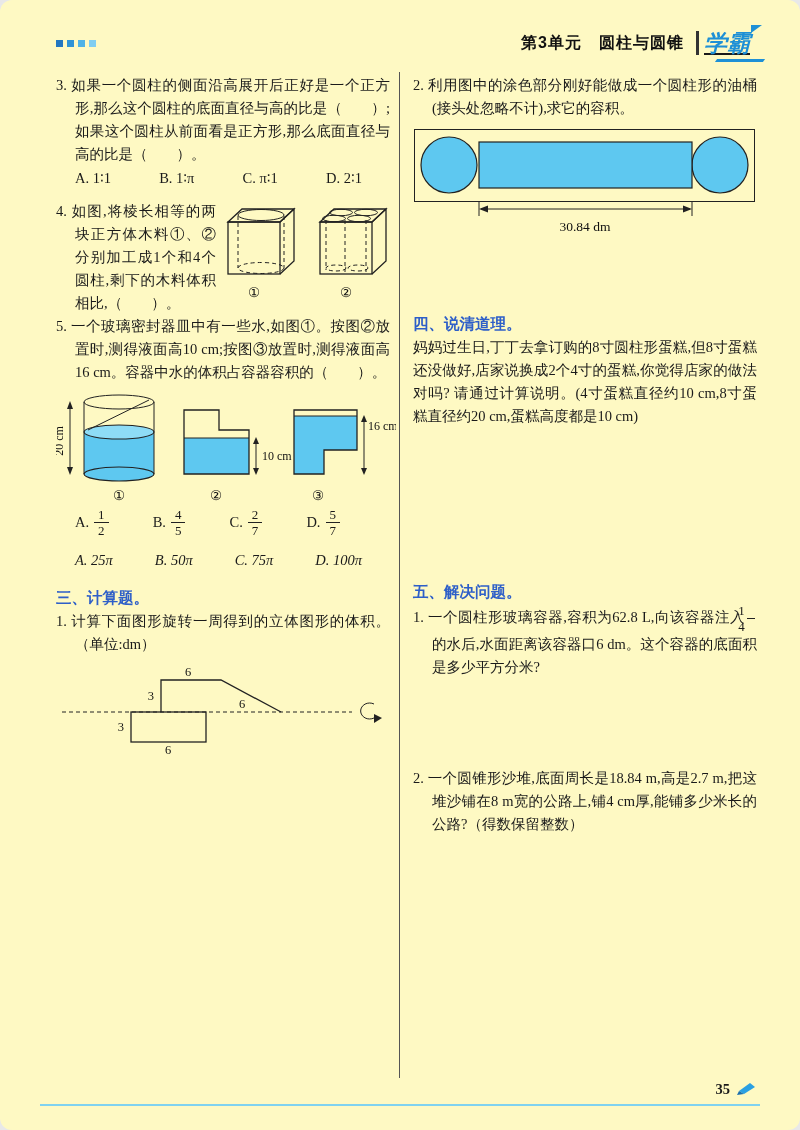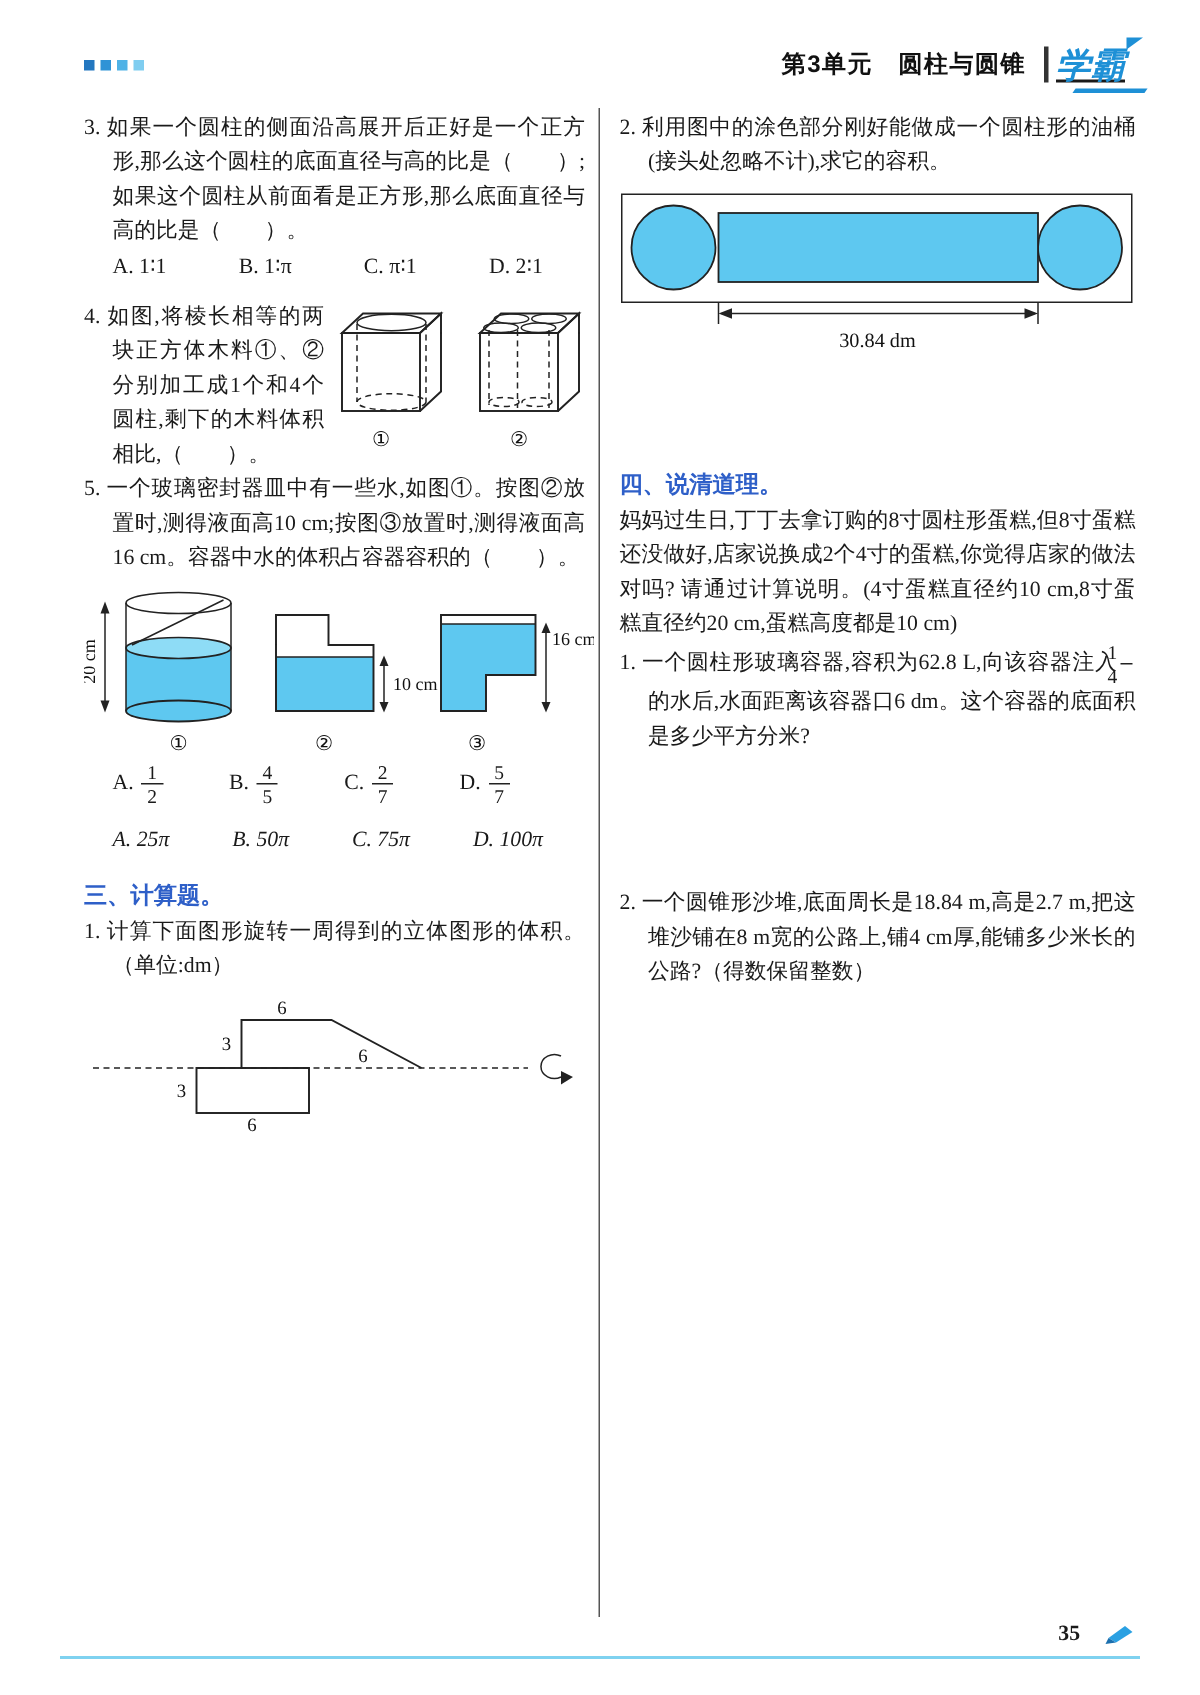--- a/index.html
+++ b/index.html
@@ -1,18 +1,18 @@
 <!DOCTYPE html>
 <html><head>
 <meta charset="utf-8">
 <style>
   * { margin:0; padding:0; box-sizing:border-box; }
   html,body { background:#e8e8e8; }
   body { font-family:"Liberation Serif", serif; color:#1a1a1a; }
-  .page { position:relative; width:800px; height:1130px; background:#ffffff; margin:0 auto; overflow:hidden; }
+  .page { position:relative; width:800px; height:1130px; background:#fef9c3; margin:0 auto; overflow:hidden;border-radius:12px; }
 
   
   .header { position:absolute; top:26px; left:56px; right:40px; height:34px; display:flex; align-items:center; }
   .dots { display:flex; gap:4px; align-items:center; }
   .dot { width:7px; height:7px; display:inline-block; }
   .d1{background:#2377c0;} .d2{background:#2f93d6;} .d3{background:#4fb2e6;} .d4{background:#7fcdf0;}
   .header-right { margin-left:auto; display:flex; align-items:center; gap:12px; }
   .unit-title { font-family:"Liberation Sans", sans-serif; font-weight:bold; font-size:16px; letter-spacing:1px; color:#111; }
   .brand-wrap { position:relative; display:flex; align-items:center; gap:5px; padding-right:10px;text-decoration:underline; }
   .brand-bar { width:3px; height:24px; background:#333; display:inline-block; }
@@ -52,21 +52,21 @@
   .cyanflat { fill:#5ec8f0; }
   .figtext { font:12px "Liberation Serif", serif; fill:#111; }
   .figlabel { font:13.5px "Liberation Serif", serif; fill:#111; text-anchor:middle; }
   .dim { font:12.5px "Liberation Serif", serif; fill:#111; }
   .ah { fill:#222; } .mb12{margin-bottom:12px;} .mb14{margin-bottom:14px;font-style:italic;}
   .mt-sec4{margin-top:74px;} .mt-sec5{margin-top:152px;} .mt-rq2{margin-top:88px;}
   .opt-gap{margin:1px 0 10px;gap:20px;}
 
   
   .footer-line { position:absolute; left:40px; right:40px; bottom:24px; height:2px; background:#7fd2f0; }
-  .page-num-wrap { position:absolute; right:44px; bottom:32px; display:flex; align-items:center; gap:16px; }
+  .page-num-wrap { position:absolute; right:44px; bottom:32px; display:flex; gap:6px; }
   .page-num { font-size:14.5px; font-weight:bold; }
 </style>
 </head>
 <body>
 
 <div class="page">
 
   <div class="header">
     <div class="dots">
       <span class="dot d1"></span>
@@ -235,20 +235,21 @@
       <line class="lnthin" x1="279" y1="74" x2="279" y2="88"></line>
       <line class="lnthin" x1="68" y1="81" x2="277" y2="81"></line>
       <polygon class="ah" points="66,81 75,77.5 75,84.5"></polygon>
       <polygon class="ah" points="279,81 270,77.5 270,84.5"></polygon>
       <text class="figlabel" x="172" y="103" style="font-size:13.5px">30.84 dm</text>
     </svg>
 
     <div class="sec-title mt-sec4">四、说清道理。</div>
     <p class="para">妈妈过生日,丁丁去拿订购的8寸圆柱形蛋糕,但8寸蛋糕还没做好,店家说换成2个4寸的蛋糕,你觉得店家的做法对吗? 请通过计算说明。(4寸蛋糕直径约10 cm,8寸蛋糕直径约20 cm,蛋糕高度都是10 cm)</p>
 
+    <div class="sec-title mt-sec5">五、解决问题。</div>
     <p class="q"><span>1. 一个圆柱形玻璃容器,容积为62.8 L,向该容器注入</span><span class="frac"><span class="num">1</span><span class="den">4</span></span><span>的水后,水面距离该容器口6 dm。这个容器的底面积是多少平方分米?</span></p>
 
     <p class="q mt-rq2">2. 一个圆锥形沙堆,底面周长是18.84 m,高是2.7 m,把这堆沙铺在8 m宽的公路上,铺4 cm厚,能铺多少米长的公路?（得数保留整数）</p>
 
   </div>
 
   <div class="footer-line"></div>
   <div class="page-num-wrap">
     <span class="page-num">35</span>
     <svg width="20" height="15" viewBox="0 0 20 15">

